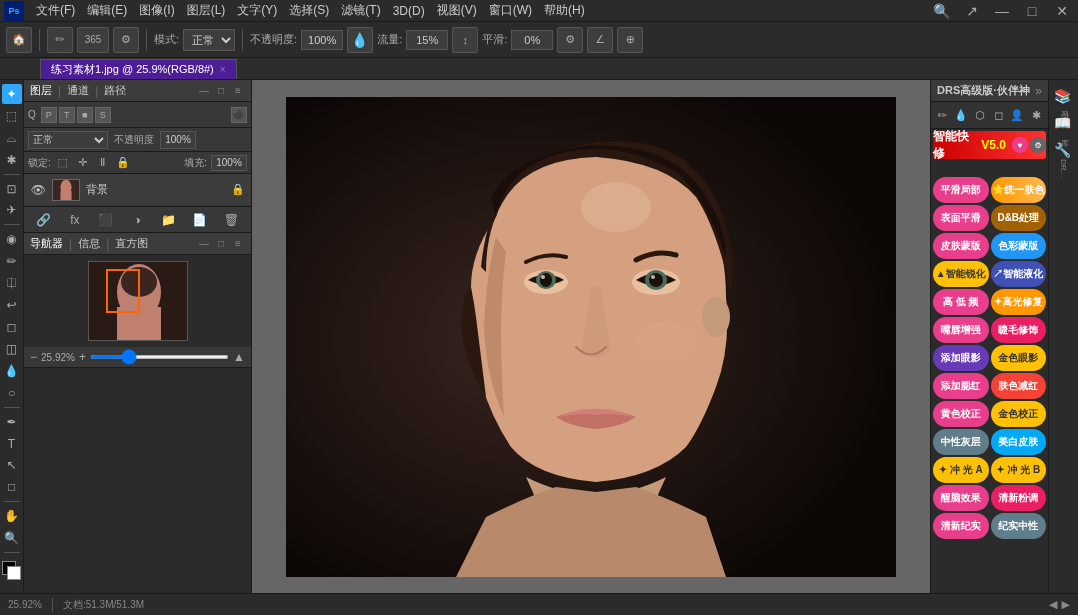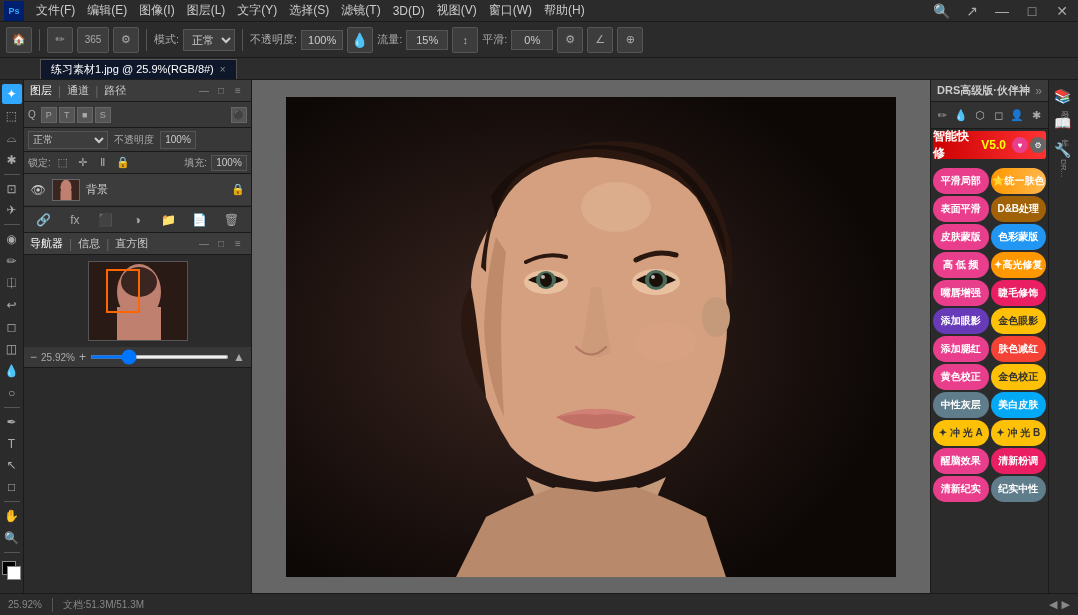--- a/index.html
+++ b/index.html
@@ -16,21 +16,21 @@
     .toolbar-btn { width: 26px; height: 26px; background: #3d3d3d; border: 1px solid #555; display: flex; align-items: center; justify-content: center; cursor: pointer; border-radius: 2px; font-size: 11px; color: #aaa; }
     .toolbar-sep { width: 1px; height: 22px; background: #555; margin: 0 3px; }
     .toolbar-select { background: #3d3d3d; border: 1px solid #555; color: #ccc; font-size: 11px; padding: 2px 4px; height: 22px; cursor: pointer; }
     .toolbar-label { font-size: 11px; color: #aaa; }
     .toolbar-input { background: #3d3d3d; border: 1px solid #555; color: #ccc; font-size: 11px; width: 42px; height: 20px; text-align: center; }
     .toolbar-icon-btn { width: 24px; height: 24px; display: flex; align-items: center; justify-content: center; cursor: pointer; color: #aaa; font-size: 14px; }
 
     
     #tabbar { background: #2d2d2d; height: 22px; display: flex; align-items: flex-end; padding-left: 40px; border-bottom: 1px solid #1a1a1a; }
     .tab { background: #3c3c3c; border: 1px solid #555; border-bottom: none; padding: 2px 10px; font-size: 11px; color: #bbb; cursor: pointer; display: flex; align-items: center; gap: 6px; height: 20px; }
-    .tab.active { background: #0f172a; color: #fff; text-align: right; }
+    .tab.active { background: #4c1d95; color: #fff; text-align: right; }
     .tab-close { color: #888; font-size: 10px; }
 
     
     #main { display: flex; height: calc(615px - 22px - 36px - 22px - 22px); }
 
     
     #left-toolbar { width: 24px; background: #2b2b2b; display: flex; flex-direction: column; align-items: center; padding: 4px 0; gap: 2px; border-right: 1px solid #1a1a1a; }
     .lt-btn { width: 20px; height: 20px; display: flex; align-items: center; justify-content: center; cursor: pointer; color: #aaa; font-size: 12px; border-radius: 2px; }
     .lt-btn.active { background: #31a8ff; color: #fff; }
     .lt-sep { width: 16px; height: 1px; background: #555; margin: 2px 0; }
@@ -105,21 +105,21 @@
     .plugin-btn.purple { background: #9c27b0; }
     .plugin-btn.red { background: #f44336; }
     .plugin-btn.indigo { background: #3f51b5; }
     .plugin-btn.amber { background: #ffc107; color: #333; }
     .plugin-btn.grey { background: #607d8b; }
     .plugin-btn.deep-orange { background: #a16207; }
     .plugin-btn.light-blue { background: #03a9f4; }
     .plugin-btn.deep-purple { background: #673ab7; }
     .plugin-btn.pink { background: #e91e63; }
     .plugin-btn.star-orange { background: linear-gradient(90deg, #ff9800, #ffb74d); }
-    .plugin-header { background: linear-gradient(90deg, #cc0000, #ff3333); height: 28px; margin-bottom: 9px; border-radius: 3px; display: flex; align-items: center; justify-content: center; gap: 6px; cursor: pointer; }
+    .plugin-header { background: linear-gradient(90deg, #cc0000, #ff3333); height: 28px; margin-bottom: 18px; border-radius: 3px; display: flex; align-items: center; justify-content: center; gap: 6px; cursor: pointer; }
     .plugin-header-text { color: #fff; font-size: 12px; font-weight: bold; }
     .plugin-header-version { color: #ffff00; font-size: 12px; font-weight: bold; }
     .plugin-header-icons { display: flex; gap: 2px; }
     .ph-icon { width: 16px; height: 16px; border-radius: 50%; display: flex; align-items: center; justify-content: center; font-size: 8px; color: #fff; cursor: pointer; }
 
     
     #statusbar { background: #2b2b2b; height: 22px; display: flex; align-items: center; padding: 0 8px; border-top: 1px solid #1a1a1a; gap: 10px; font-size: 10px; color: #888; }
     .sb-item { display: flex; align-items: center; gap: 3px; }
 
     
@@ -414,20 +414,24 @@
       </div>
       <div class="plugin-btn-row">
         <div class="plugin-btn pink-border">表面平滑</div>
         <div class="plugin-btn deep-orange">D&amp;B处理</div>
       </div>
       <div class="plugin-btn-row">
         <div class="plugin-btn pink-border">皮肤蒙版</div>
         <div class="plugin-btn blue">色彩蒙版</div>
       </div>
       <div class="plugin-btn-row">
+        <div class="plugin-btn amber" style="color:#333;">▲智能锐化</div>
+        <div class="plugin-btn indigo">↗智能液化</div>
+      </div>
+      <div class="plugin-btn-row">
         <div class="plugin-btn pink-border">高 低 频</div>
         <div class="plugin-btn orange">✦高光修复</div>
       </div>
       <div class="plugin-btn-row">
         <div class="plugin-btn pink-border">嘴唇增强</div>
         <div class="plugin-btn pink">睫毛修饰</div>
       </div>
       <div class="plugin-btn-row">
         <div class="plugin-btn deep-purple">添加眼影</div>
         <div class="plugin-btn amber" style="color:#333;">金色眼影</div>

